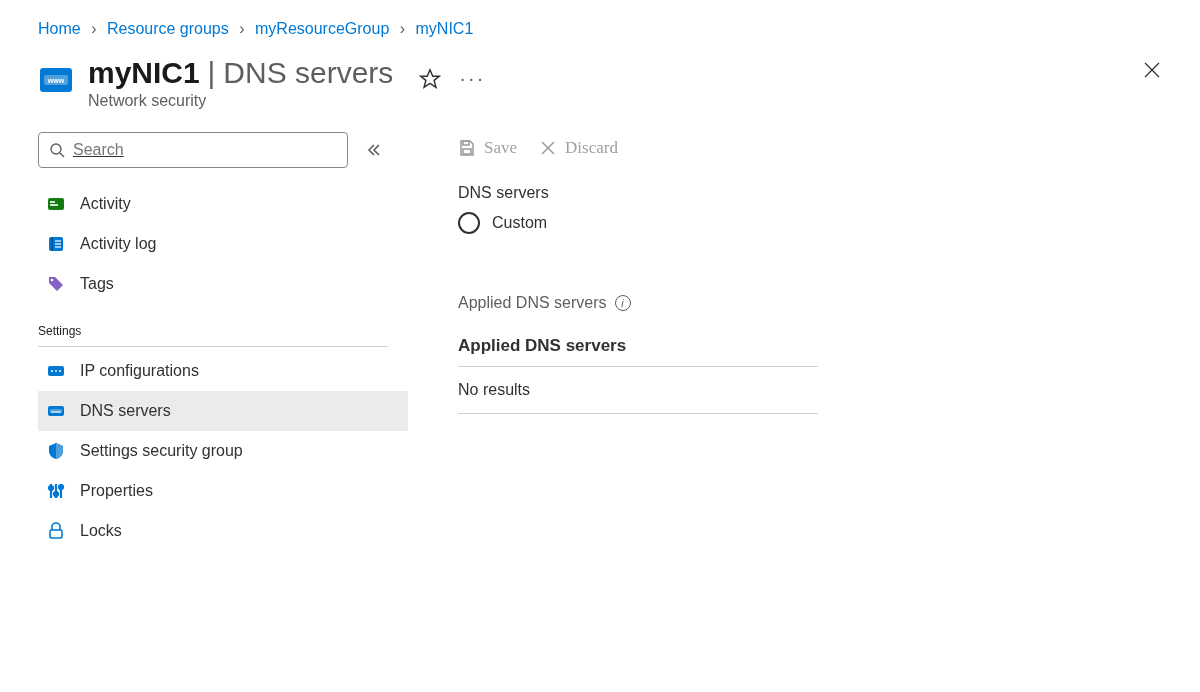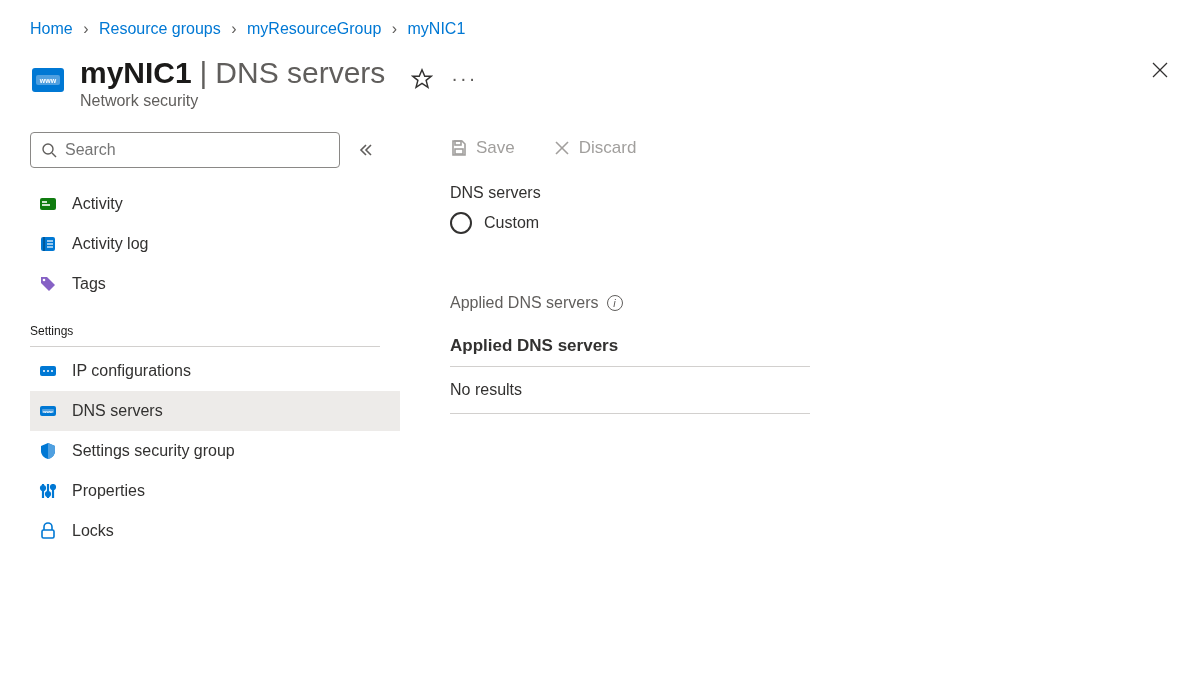--- a/index.html
+++ b/index.html
@@ -1,18 +1,18 @@
 <!DOCTYPE html>
 <html><head>
   <meta charset="utf-8">
   <style>
     * { box-sizing: border-box; margin: 0; padding: 0; }
     body { font-family: 'Segoe UI', Tahoma, sans-serif; font-size: 14px; color: #323130; background: #fff; }
 
-    .page { width: 1200px; height: 692px; position: relative; padding: 20px 30px; }
+    .page { width: 1200px; height: 692px; position: relative; padding: 20px 38px; }
 
     
     .breadcrumb { font-size: 16px; color: #0078d4; margin-bottom: 18px; }
     .breadcrumb a { color: #0078d4; text-decoration: none; cursor: pointer; }
     .breadcrumb .sep { color: #605e5c; margin: 0 6px; }
 
     
     .header-row { display: flex; align-items: flex-start; position: relative; }
     .res-icon { width: 36px; height: 36px; margin-right: 14px; margin-top: 6px; }
     .title-block { display: flex; flex-direction: column; }
@@ -22,35 +22,35 @@
     .title-sep { font-size: 30px; font-weight: 300; color: #605e5c; margin: 0 4px; }
     .subtitle { font-size: 16px; color: #605e5c; margin-top: 2px; }
     .title-actions { display: flex; align-items: center; gap: 18px; margin-left: 10px; }
     .close-x { position: absolute; right: 0; top: 4px; cursor: pointer; color: #323130; }
 
     
     .body-cols { display: flex; margin-top: 22px; }
 
     
     .sidebar { width: 370px; flex-shrink: 0; }
-    .search-row { display: flex; align-items: center; gap: 18px; }
+    .search-row { display: flex; align-items: center; gap: 18px; text-decoration: underline; }
     .search-box { flex: 1; max-width: 310px; height: 36px; border: 1px solid #8a8886; border-radius: 4px; display: flex; align-items: center; padding: 0 10px; gap: 8px; }
     .search-box input { border: none; outline: none; flex: 1; font-size: 16px; color: #605e5c; background: transparent; }
     .collapse-chevrons { color: #605e5c; cursor: pointer; }
 
     .nav { margin-top: 16px; }
     .nav-item { display: flex; align-items: center; gap: 14px; padding: 10px 8px; font-size: 16px; cursor: pointer; }
     .nav-item.selected { background: #edebe9; }
     .nav-icon { width: 20px; height: 20px; display: flex; align-items: center; justify-content: center; flex-shrink: 0; }
 
     .nav-heading { font-size: 12px; font-weight: 400; color: #1b1a19; padding: 20px 0 8px 0; border-bottom: 1px solid #d2d0ce; margin-bottom: 4px; margin-right: 20px; }
 
     
     .main { flex: 1; padding-left: 50px; }
-    .toolbar { display: flex; align-items: center; gap: 38px; margin-bottom: 26px; margin-top: 6px; }
+    .toolbar { display: flex; align-items: center; gap: 22px; margin-bottom: 26px; margin-top: 6px; font-family: Liberation Serif, serif; }
     .tool-btn { display: flex; align-items: center; gap: 8px; font-size: 17px; color: #a19f9d; cursor: pointer; }
 
     .section-label { font-size: 16px; color: #323130; margin-bottom: 10px; }
 
     .radio-row { display: flex; align-items: center; gap: 12px; margin-bottom: 8px; font-size: 16px; cursor: pointer; }
     .radio-outer { width: 22px; height: 22px; border: 2px solid #323130; border-radius: 50%; display: flex; align-items: center; justify-content: center; }
     .radio-outer.checked { border-color: #0078d4; }
     .radio-inner { width: 12px; height: 12px; background: #0078d4; border-radius: 50%; }
 
     .applied-label { font-size: 16px; color: #605e5c; margin-top: 60px; display: flex; align-items: center; gap: 8px; }

